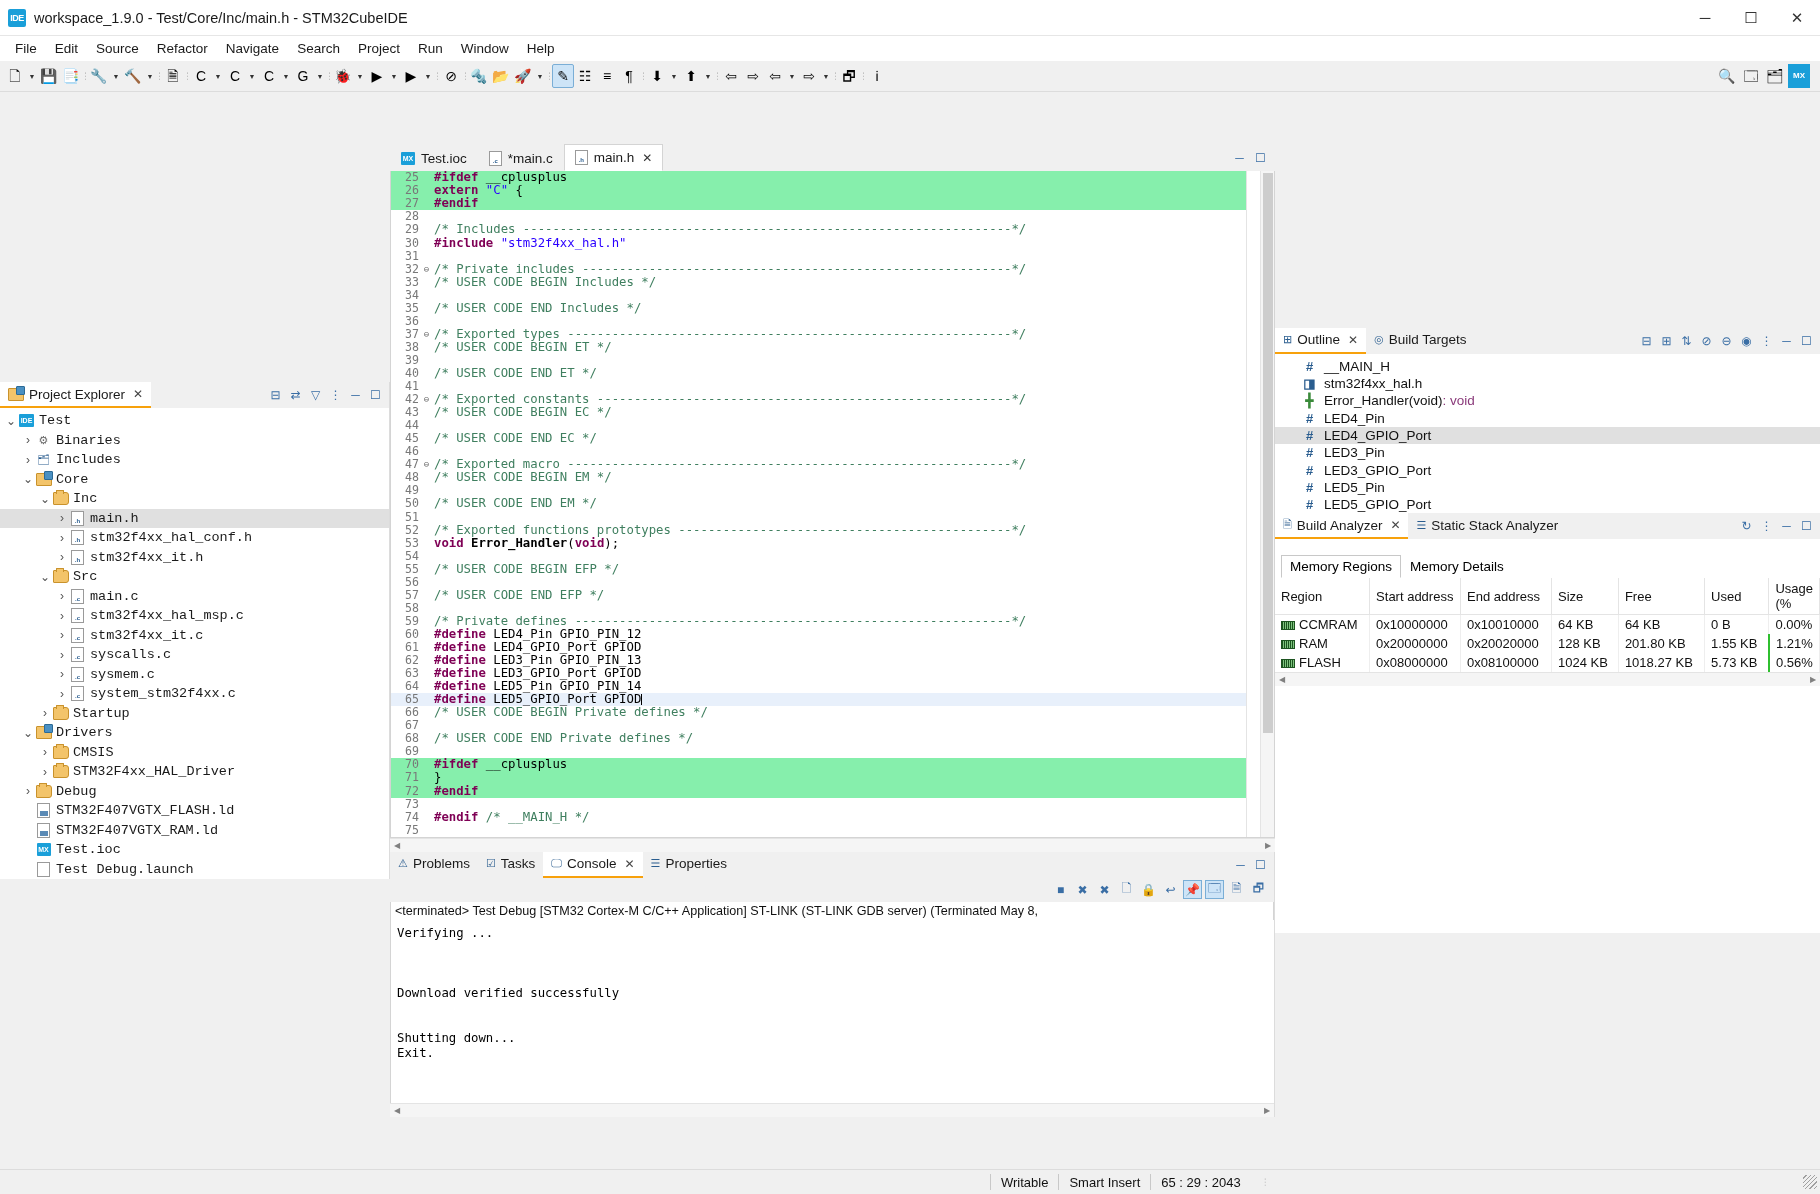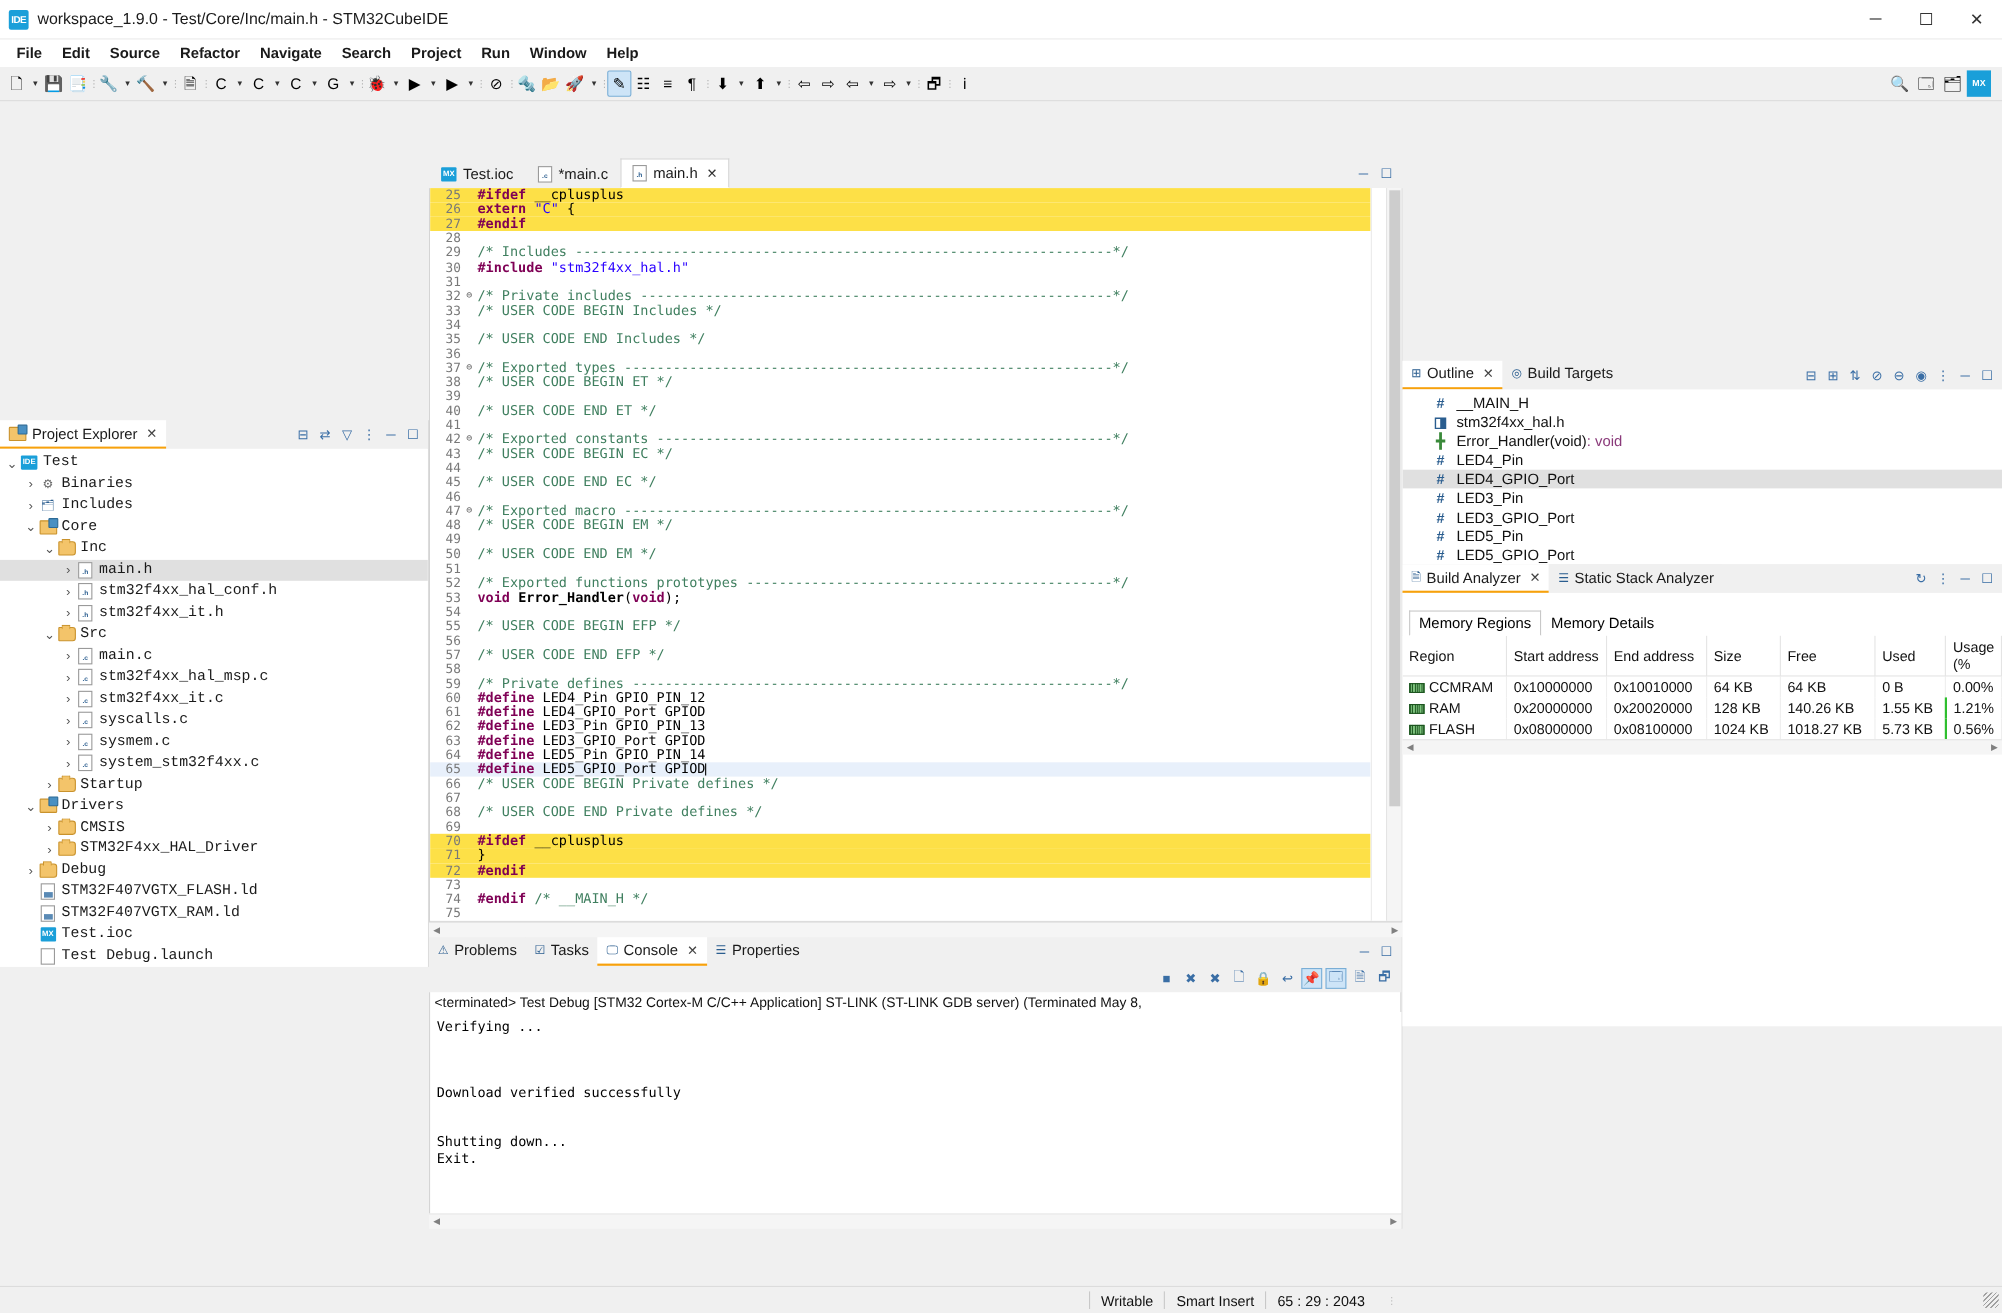--- a/index.html
+++ b/index.html
@@ -27,21 +27,21 @@
   }
   .title-text { font-size: 14.5px; color: #1a1a1a; }
   .winbtns { margin-left: auto; display: flex; height: 36px; }
   .winbtn { width: 46px; height: 36px; display:flex; align-items:center; justify-content:center; font-size: 15px; color:#333; }
 
   
   .menubar {
     height: 25px; min-height: 25px; display: flex; align-items: center;
     background: #ffffff; padding-left: 6px; font-size: 13.5px;
   }
-  .menuitem { padding: 2px 9px; color: #1a1a1a; font-weight: bold; }
+  .menuitem { padding: 2px 9px; color: #1a1a1a; }
 
   
   .toolbar {
     height: 31px; min-height: 31px; display: flex; align-items: center;
     background: #f0f0f0; border-bottom: 1px solid #dcdcdc; padding: 0 4px;
     position: relative;
   }
   .tb { display: flex; align-items: center; }
   .tb-ico { width: 22px; height: 24px; display: flex; align-items: center; justify-content: center; font-size: 14px; line-height: 1; }
   .tb-ico.sel { background: #cde4f7; border: 1px solid #7aaed6; border-radius: 2px; }
@@ -105,21 +105,21 @@
   .etab-tools { margin-left:auto; display:flex; align-items:center; gap:4px; padding-right:6px; }
 
   .code-wrap { flex: 1; display: flex; min-height: 0; background: #fff; border: 1px solid #d4d4d4; border-top:none; position: relative; }
   .code-scroll { flex: 1; position: relative; overflow: hidden; background: #fff; }
   .code {
     font-family: "DejaVu Sans Mono", "Liberation Mono", monospace;
     font-size: 12.3px; line-height: 13.06px; white-space: pre;
     position: relative;
   }
   .cline { height: 13.06px; display: flex; align-items: center; }
-  .cline.hl { background: #fde047; }
+  .cline.hl { background: #86efac; }
   .cline.cur { background: #e8f0fb; }
   .gutter {
     width: 31px; min-width: 31px; text-align: right; padding-right: 3px;
     color: #787878; font-family: "DejaVu Sans Mono", monospace; font-size: 11.6px;
     user-select: none;
   }
   .fold { width: 9px; min-width: 9px; text-align:center; color:#666; font-size:9px; }
   .ctext { padding-left: 3px; }
   .kw { color: #7f0055; font-weight: bold; }
   .str { color: #2a00ff; }
@@ -689,21 +689,21 @@
                   <td>64 KB</td>
                   <td>64 KB</td>
                   <td>0 B</td>
                   <td>0.00%</td>
                 </tr>
                 <tr>
                   <td><span class="ram-ico"></span><span>RAM</span></td>
                   <td>0x20000000</td>
                   <td>0x20020000</td>
                   <td>128 KB</td>
-                  <td>140.26 KB</td>
+                  <td>201.80 KB</td>
                   <td>1.55 KB</td>
                   <td class="usage">1.21%</td>
                 </tr>
                 <tr>
                   <td><span class="ram-ico"></span><span>FLASH</span></td>
                   <td>0x08000000</td>
                   <td>0x08100000</td>
                   <td>1024 KB</td>
                   <td>1018.27 KB</td>
                   <td>5.73 KB</td>

